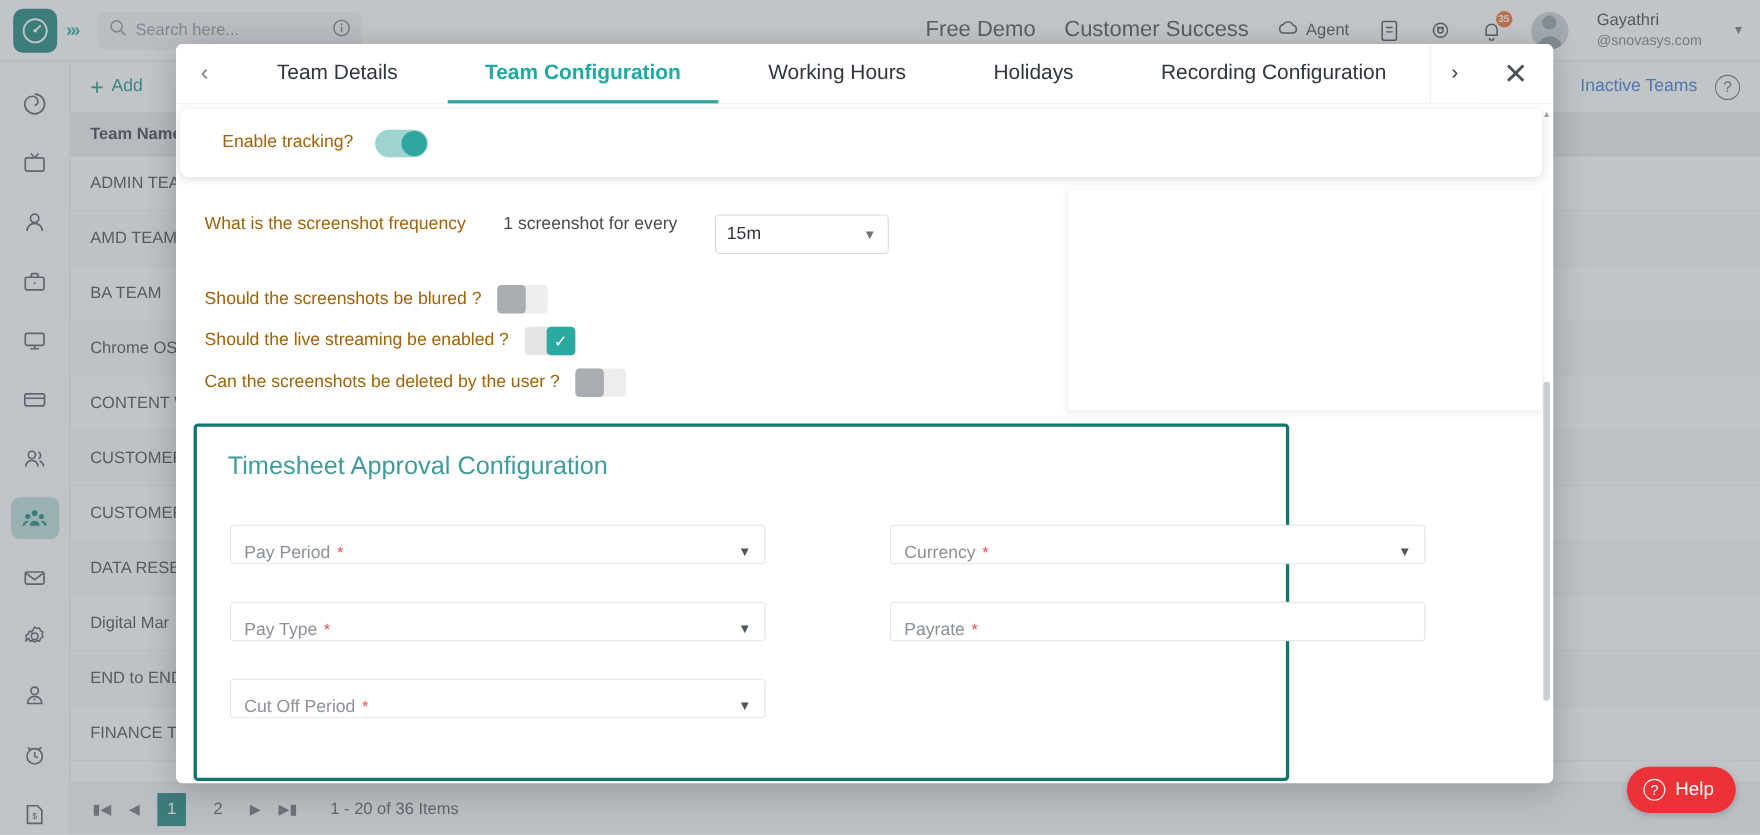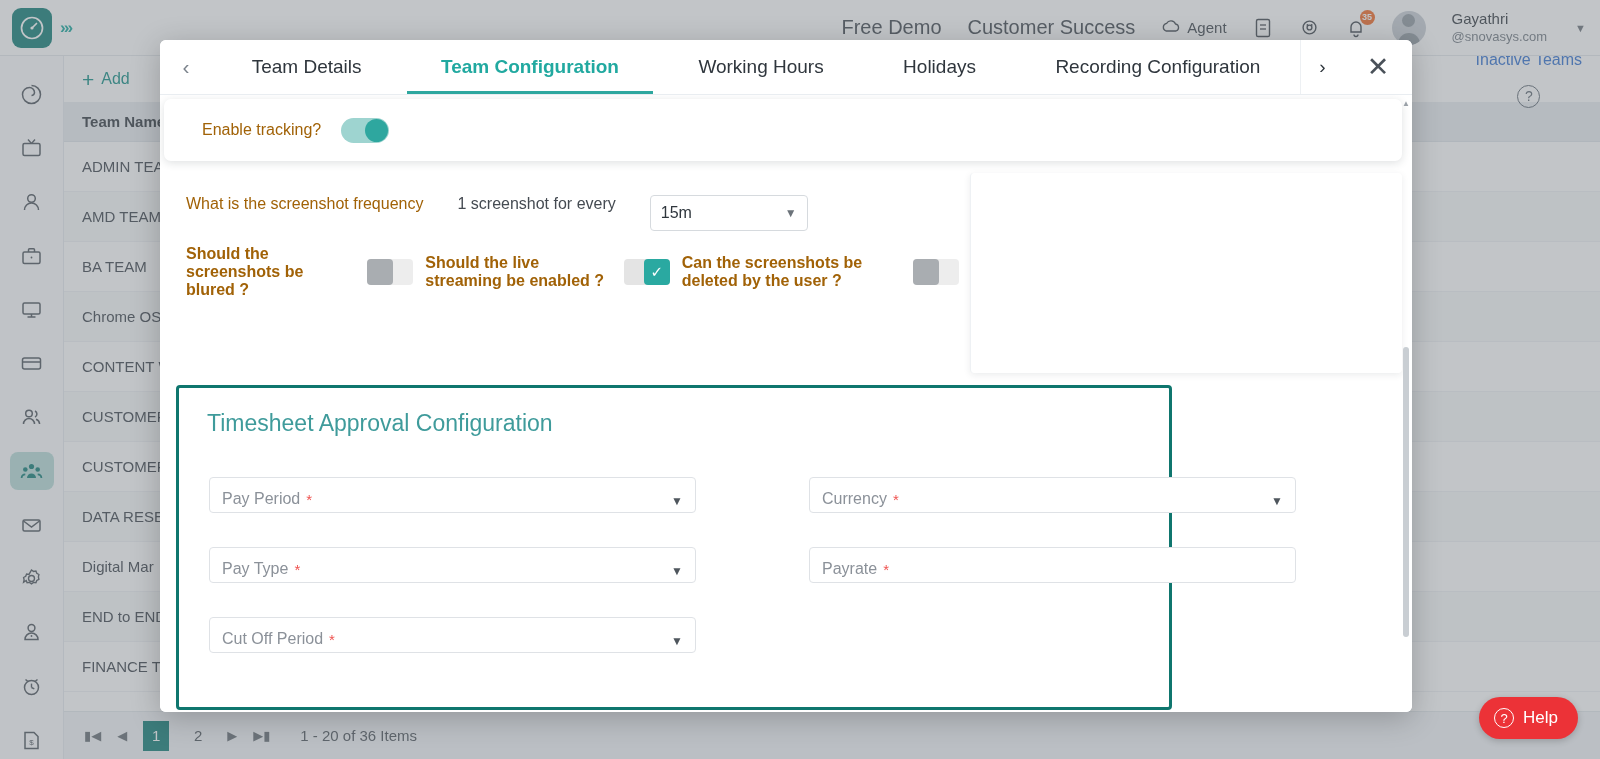--- a/index.html
+++ b/index.html
@@ -88,21 +88,21 @@
   .rail-item.active { background: #b7dbd8; color: #0b7b73; }
 
   
   .content { position: absolute; top: 56px; left: 64px; right: 0; bottom: 0; background: #fff; }
   .content-head {
     height: 46px; display: flex; align-items: center;
     padding: 0 18px; gap: 10px;
   }
   .add-btn { display: flex; align-items: center; gap: 7px; color: #0e8c83; font-size: 16px; }
   .plus { font-size: 21px; line-height: 1; }
-  .head-right { margin-left: auto; display: flex; align-items: center; gap: 16px; flex-direction: column; }
+  .head-right { margin-left: auto; display: flex; align-items: center; gap: 16px; }
   .inactive-link { color: #2f6fd0; font-size: 16px; }
   .q-circle {
     width: 23px; height: 23px; border-radius: 50%;
     border: 1.6px solid #5c6670; color: #5c6670;
     display: flex; align-items: center; justify-content: center;
     font-size: 14px;
   }
   .table-head {
     height: 40px; background: #e9edf1;
     display: flex; align-items: center; padding: 0 18px;
@@ -233,40 +233,40 @@
     display: flex; align-items: flex-start; padding: 22px 0 0 22px; gap: 34px;
   }
   .freq-sub { font-size: 16px; color: #454b52; }
   .select {
     width: 158px; height: 36px; border: 1px solid #d6dade; border-radius: 4px;
     display: flex; align-items: center; padding: 0 10px;
     font-size: 16px; color: #2f363d; background: #fff;
   }
   .select .arr { margin-left: auto; color: #6c737a; font-size: 12px; }
 
-  .q-rows { padding: 28px 0 0 22px; display: flex; flex-direction: row; gap: 12px; font-weight: bold; }
+  .q-rows { padding: 28px 0 0 22px; display: flex; flex-direction: column; gap: 12px; }
   .q-row { display: flex; align-items: center; gap: 14px; height: 26px; }
 
   .ts-section {
     position: absolute; left: 16px; top: 290px; width: 996px; height: 325px;
     border: 3px solid #0f766e; border-radius: 4px;
     background: #fff;
   }
   .ts-title {
     font-size: 23px; color: #3f9b9b; padding: 22px 0 0 28px; font-weight: 400;
   }
   .ts-grid {
     display: grid; grid-template-columns: 600px 600px; row-gap: 34px;
     padding: 40px 0 0 30px;
   }
   .field {
     width: 487px; height: 36px;
     border: 1px solid #dfe2e6; border-radius: 4px;
     background: #fff;
-    display: flex; align-items: flex-end; padding: 4px 12px;
+    display: flex; align-items: flex-start; padding: 16px 12px;
     font-size: 16px; color: #8b9199;
   }
   .req { color: #ef5350; margin-left: 6px; font-size: 15px; }
   .field .arr { margin-left: auto; color: #4f565d; font-size: 12px; }
 
   .mscroll {
     position: absolute; right: 2px; top: 4px; width: 8px; height: 664px;
     z-index: 55;
   }
   .mscroll .thumb {
@@ -286,20 +286,36 @@
     <div class="topbar">
       <div class="logo-box">
         <svg width="26" height="26" viewBox="0 0 26 26">
           <circle cx="13" cy="13" r="10.5" fill="none" stroke="#fff" stroke-width="1.7"></circle>
           <circle cx="13" cy="13" r="1.6" fill="#fff"></circle>
           <line x1="13" y1="13" x2="17.5" y2="8.5" stroke="#fff" stroke-width="1.7" stroke-linecap="round"></line>
         </svg>
       </div>
       <div class="chev-expand">»›</div>
 
+      <div class="searchwrap">
+        <span>
+          <svg width="16" height="16" viewBox="0 0 16 16">
+              <circle cx="7" cy="7" r="5" fill="none" stroke="#8b9199" stroke-width="1.5"></circle>
+              <line x1="10.7" y1="10.7" x2="14.5" y2="14.5" stroke="#8b9199" stroke-width="1.5" stroke-linecap="round"></line>
+            </svg>
+        </span>
+        <span class="search-txt">Search here...</span>
+        <span>
+          <svg width="17" height="17" viewBox="0 0 17 17">
+              <circle cx="8.5" cy="8.5" r="7" fill="none" stroke="#6c737a" stroke-width="1.3"></circle>
+              <circle cx="8.5" cy="5" r="0.9" fill="#6c737a"></circle>
+              <rect x="7.8" y="7" width="1.4" height="5.2" rx="0.6" fill="#6c737a"></rect>
+            </svg>
+        </span>
+      </div>
 
       <div class="topnav">
         <span class="topnav-link">Free Demo</span>
         <span class="topnav-link">Customer Success</span>
         <span class="topnav-ico">
           <span>
             <svg width="20" height="15" viewBox="0 0 20 15">
                 <path d="M5 12 A4 4 0 0 1 5.6 4.3 A5 5 0 0 1 14.5 5 A3.6 3.6 0 0 1 15 12 Z" fill="none" stroke="#3d444c" stroke-width="1.3"></path>
               </svg>
           </span>

